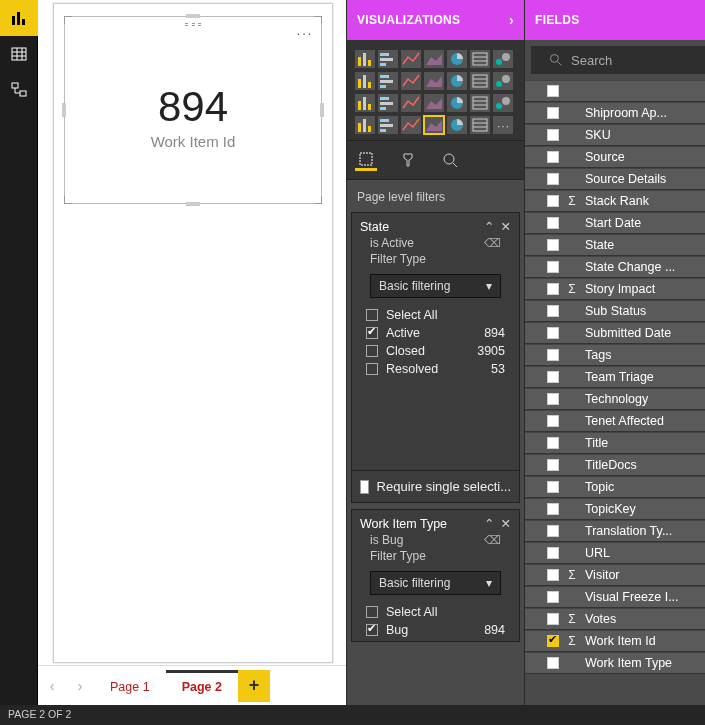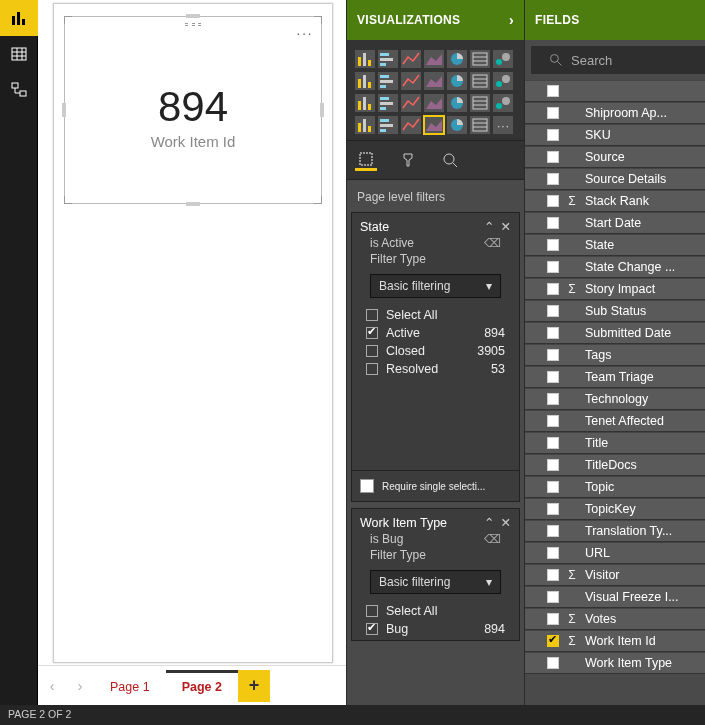--- a/index.html
+++ b/index.html
@@ -38,21 +38,21 @@
   .tabs { position: absolute; left: 38px; top: 665px; width: 308px; height: 40px; background: #fff; border-top: 1px solid #ddd; display: flex; align-items: center; }
   .tabs .navbtn { width: 28px; height: 28px; display:flex; align-items:center; justify-content:center; color:#aaa; font-size:14px; }
   .tabs .tab { height: 32px; padding: 0 16px; display:flex; align-items:center; font-size: 12.5px; color:#b91c1c; border-top: 2px solid transparent; }
   .tabs .tab.active { border-top: 3px solid #333; font-weight: 600; }
   .tabs .add { width: 32px; height: 32px; background: #f2c811; display:flex; align-items:center; justify-content:center; color:#333; font-size:18px; font-weight:bold; }
 
   .statusbar { position: absolute; left: 0; bottom: 0; width: 705px; height: 20px; background: #252525; color: #ccc; font-size: 10.5px; padding: 3px 8px; }
 
   
   .vispane { position: absolute; left: 346px; top: 0; width: 178px; height: 705px; background: #4a4a4a; border-left: 1px solid #2a2a2a; }
-  .panehdr { height: 40px; background: #4d7c0f; color: #fff; display:flex; align-items:center; justify-content:space-between; padding: 0 10px; font-size: 12px; font-weight:600; letter-spacing: .3px; }
+  .panehdr { height: 40px; background: #d946ef; color: #fff; display:flex; align-items:center; justify-content:space-between; padding: 0 10px; font-size: 12px; font-weight:600; letter-spacing: .3px; }
   .panehdr .chev { color:#fff; font-size:14px; }
   .gallery { padding: 10px 8px 6px; background:#333; display:grid; grid-template-columns: repeat(7, 20px); gap:4px 3px; }
   .gallery .g { width:20px; height:18px; background:#555; display:flex; align-items:center; justify-content:center; }
   .gallery .g svg { width:18px; height:16px; }
   .gallery .g.sel { outline:2px solid #f2c811; outline-offset:-1px; }
   .subtabs { padding: 8px 8px; background:#333; display:flex; gap:20px; border-top:1px solid #222; border-bottom:1px solid #222; }
   .subtabs .st { width:22px; height:22px; display:flex; align-items:center; justify-content:center; color:#ccc; }
   .subtabs .st.sel { border-bottom: 3px solid #f2c811; }
 
   .filthdr { color:#ccc; font-size:12px; padding:10px 10px 8px; }
@@ -62,21 +62,21 @@
   .fmeta { padding: 0 18px 2px; color:#ccc; font-size:12px; display:flex; justify-content:space-between; }
   .fmeta .eraser { color:#aaa; font-size:12px; cursor:pointer; }
   .fsub { padding: 0 18px 4px; color:#ccc; font-size:12px; }
   .fselect { margin: 4px 18px 8px; height:24px; background:#2e2e2e; border:1px solid #111; color:#ddd; font-size:12px; display:flex; align-items:center; justify-content:space-between; padding:0 8px; }
   .flist { padding: 0 14px 2px; }
   .frow { display:flex; align-items:center; justify-content:space-between; color:#eee; font-size:12.5px; padding:2px 0; }
   .frow .lft { display:flex; align-items:center; gap:8px; }
   .chk { width:12px; height:12px; border:1px solid #aaa; background:#3c3c3c; display:inline-block; position:relative; }
   .chk.on::after { content:'✔'; position:absolute; left:0; top:-3px; font-size:11px; color:#fff; }
   .bigchk { width:14px; height:14px; border:1px solid #999; background:#fff; display:inline-block; position:relative; }
-  .reqsingle { border-top:1px solid #222; margin-top:90px; padding:8px 8px; color:#eee; font-size:10px; display:flex; align-items:center; gap:8px; white-space:nowrap; overflow:hidden; }
+  .reqsingle { border-top:1px solid #222; margin-top:90px; padding:8px 8px; color:#eee; font-size:13px; display:flex; align-items:center; gap:8px; white-space:nowrap; overflow:hidden; }
 
   
   .fieldspane { position: absolute; left: 524px; top: 0; width: 202px; height: 705px; background: #4a4a4a; border-left:1px solid #2a2a2a; }
   .search { margin:6px 6px; height:28px; background:#2e2e2e; display:flex; align-items:center; gap:8px; padding:0 18px; color:#aaa; font-size:13px; }
   .flds { overflow:hidden; }
   .fldrow { height:22px; background:#5a5a5a; border-top:1px solid #444; border-bottom:1px solid #333; display:flex; align-items:center; gap:8px; padding:0 6px 0 22px; color:#fff; font-size:12.5px; white-space:nowrap; overflow:hidden; }
   .fldrow .sigma { color:#eee; font-size:12px; width:10px; text-align:center; }
   .fldrow .nosigma { width:10px; display:inline-block; }
   .fldrow .fchk { width:12px; height:12px; border:1px solid #ccc; background:#fff; position:relative; flex-shrink:0; }
   .fldrow .fchk.on { background:#f2c811; border-color:#f2c811; }

